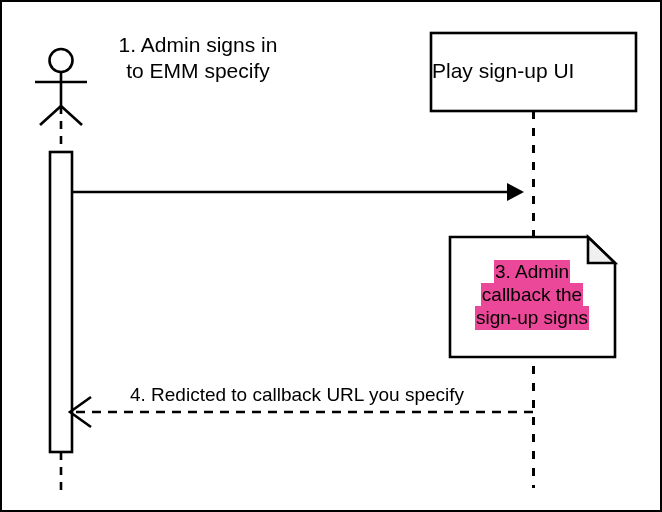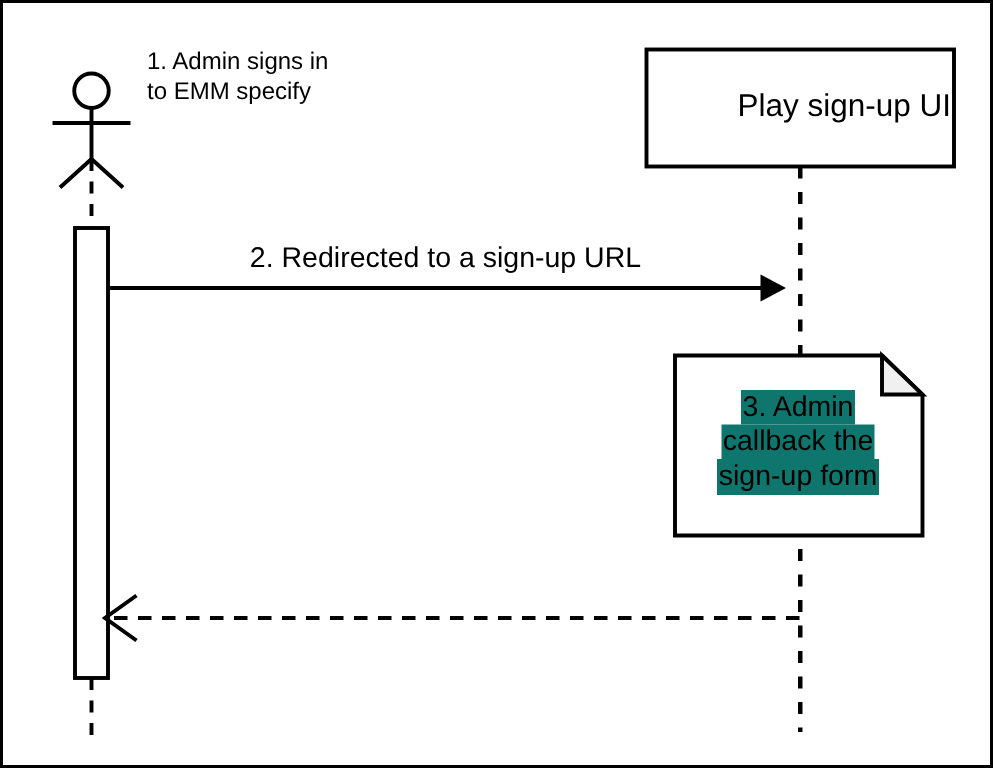--- a/index.html
+++ b/index.html
@@ -32,29 +32,29 @@
     color: #000000;
     font-family: "Liberation Sans", sans-serif;
     white-space: pre;
     line-height: 1.22;
   }
   
   #actor-caption {
     left: 96px;
     top: 30px;
     width: 200px;
-    text-align: left;
-    font-size: 16px;
+    text-align: center;
+    font-size: 21px;
   }
   
   #participant-label {
     left: 430px;
     top: 56px;
     width: 202px;
-    text-align: right;
+    text-align: left;
     font-size: 21px;
   }
   
   #msg2-label {
     left: 120px;
     top: 159px;
     width: 350px;
     text-align: center;
     font-size: 19px;
   }
@@ -69,21 +69,21 @@
   
   #note-text {
     left: 449px;
     top: 258px;
     width: 162px;
     text-align: center;
     font-size: 19px;
   }
   #note-text .noteline {
     display: inline-block;
-    background: #0f766e;
+    background: #ec4899;
     padding: 0 1px;
   }
 </style>
 </head>
 <body>
 
 <div id="canvas">
 
   <svg id="diagram-svg" viewBox="0 0 662 512" xmlns="http://www.w3.org/2000/svg">
 
@@ -119,18 +119,18 @@
       <line x1="531" y1="410" x2="72" y2="410" stroke="#000" stroke-width="2.6" stroke-dasharray="9 7"></line>
       <polyline points="89,395 68,410 89,425" fill="none" stroke="#000" stroke-width="2.6" stroke-linecap="butt" stroke-linejoin="miter"></polyline>
     </g>
 
   </svg>
 
   <div class="txt" id="actor-caption"><span>1. Admin signs in</span><br><span>to EMM specify</span></div>
 
   <div class="txt" id="participant-label">Play sign-up UI</div>
 
-  <div class="txt" id="msg2-label">2. Redirected to a sign-up URL</div>
 
+  <div class="txt" id="msg4-label">4. Redicted to callback URL you specify</div>
 
-  <div class="txt" id="note-text"><span class="noteline">3. Admin</span><br><span class="noteline">callback the</span><br><span class="noteline">sign-up form</span></div>
+  <div class="txt" id="note-text"><span class="noteline">3. Admin</span><br><span class="noteline">callback the</span><br><span class="noteline">sign-up signs</span></div>
 
 </div>
 
 </body></html>

